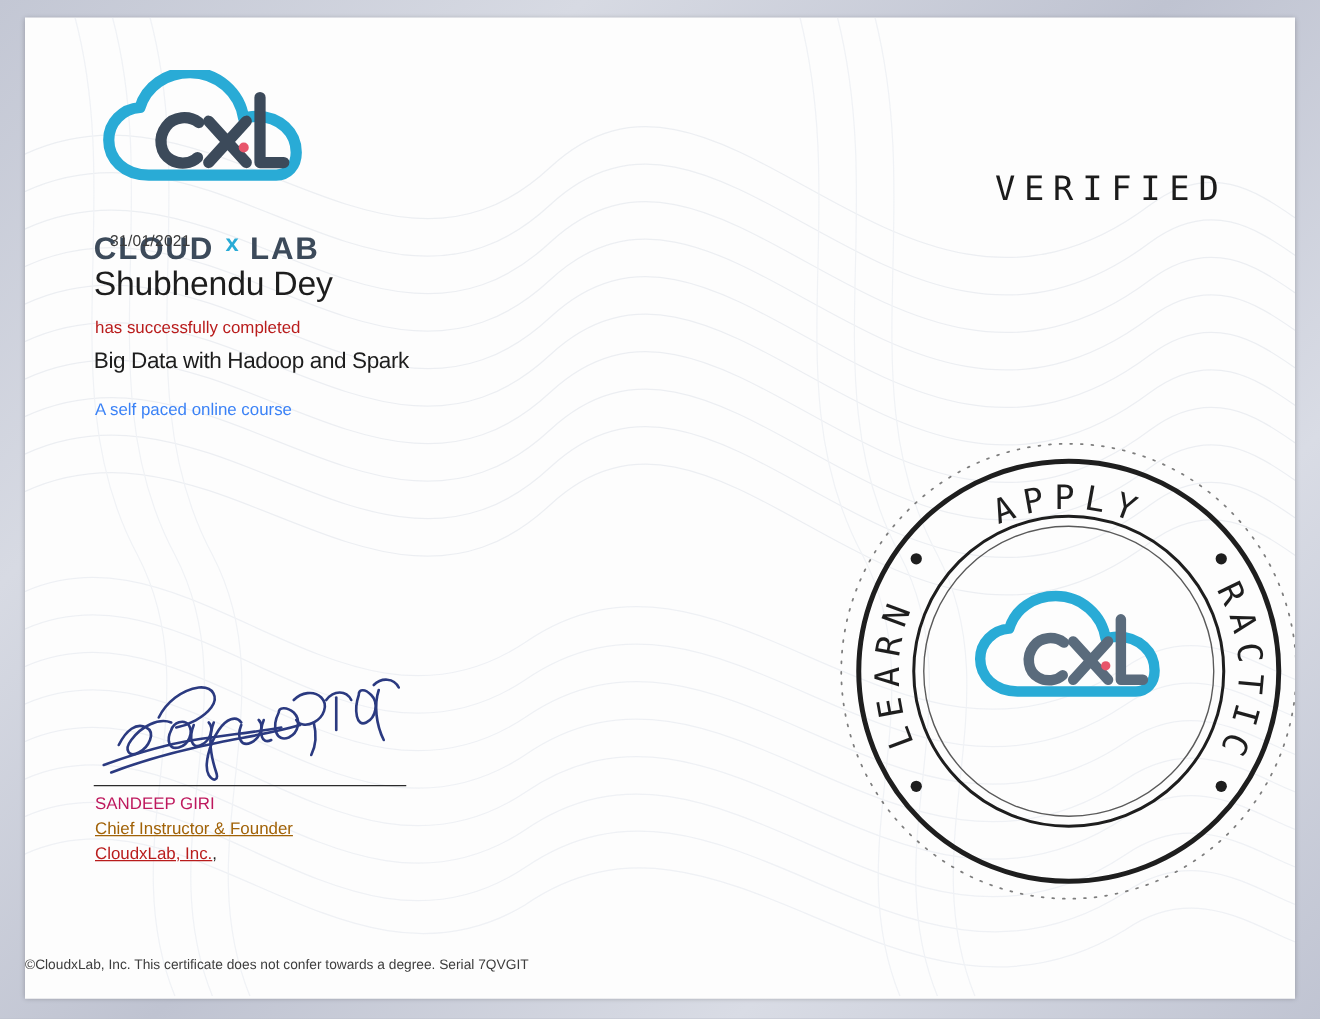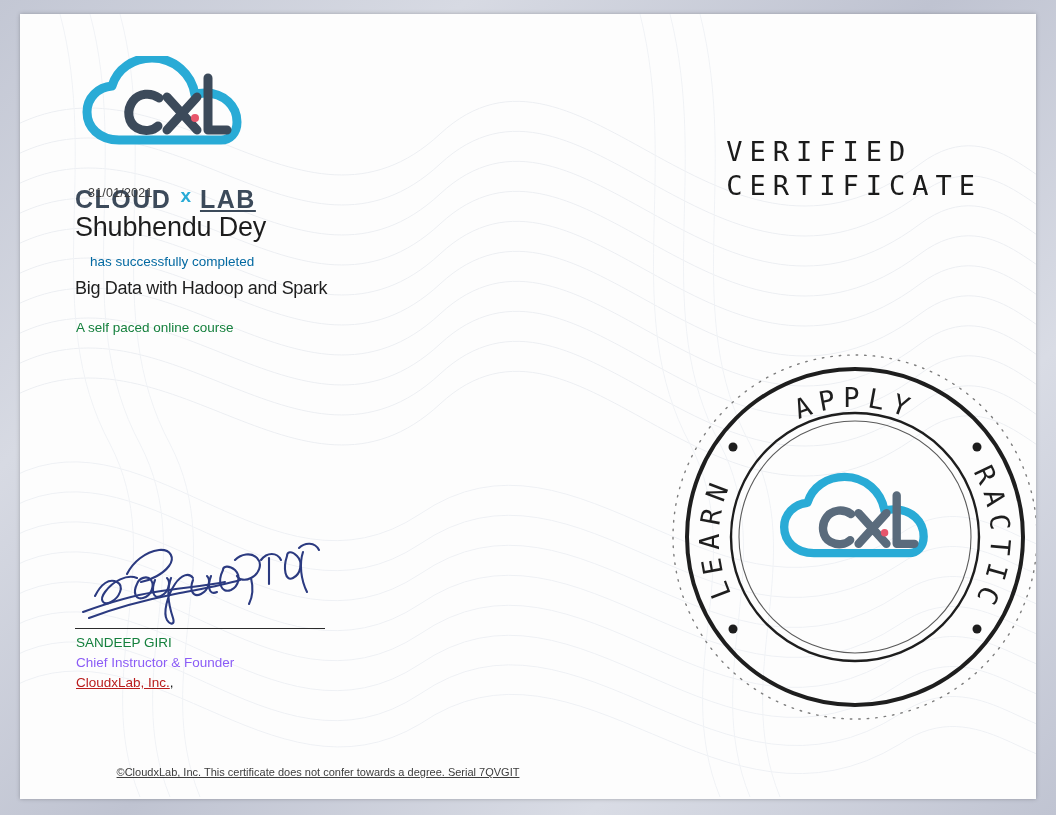--- a/index.html
+++ b/index.html
@@ -73,38 +73,37 @@
     color: #1d1d1d;
     font-weight: 400;
     letter-spacing: -0.2px;
     text-align: right;
   }
   .completed-line {
     position: absolute;
     left: 56px;
     top: 240px;
     font-size: 13.5px;
-    color: #0369a1;
-    margin-left: 14px;
+    color: #b91c1c;
   }
   .course-title {
     position: absolute;
     left: 55px;
     top: 264px;
     font-size: 18px;
     color: #1d1d1d;
     font-weight: 400;
     letter-spacing: -0.3px;
   }
   .course-subtitle {
     position: absolute;
     left: 56px;
     top: 306px;
     font-size: 13.5px;
-    color: #15803d;
+    color: #3b82f6;
   }
 
   
   #verified-heading {
     position: absolute;
     right: 54px;
     top: 124px;
     text-align: left;
     color: #1b1b1b;
     font-family: "DejaVu Sans Mono", "Liberation Mono", monospace;
@@ -137,28 +136,29 @@
     left: 55px;
     top: 614px;
     width: 250px;
     border-top: 1px solid #2b2b2b;
   }
   .sig-name {
     position: absolute;
     left: 56px;
     top: 621px;
     font-size: 13.5px;
-    color: #15803d;
+    color: #be185d;
   }
   .sig-role {
     position: absolute;
     left: 56px;
     top: 641px;
     font-size: 13.5px;
-    color: #8b5cf6;
+    color: #a16207;
+    text-decoration: underline;
   }
   .sig-org {
     position: absolute;
     left: 56px;
     top: 661px;
     font-size: 13.5px;
     color: #1d1d1d;
   }
   .sig-org a {
     color: #b91c1c;
@@ -174,25 +174,23 @@
     height: 380px;
   }
   #seal svg { display: block; }
 
   
   #footer-note {
     position: absolute;
     left: 0;
     right: 0;
     top: 752px;
-    text-align: center;
     font-size: 11px;
     color: #3d3d3d;
     padding-right: 420px;
-    text-decoration: underline;
   }
 </style>
 </head>
 <body>
 
 <div id="certificate-frame">
   <div id="certificate-page">
 
     <svg id="watermark" viewBox="0 0 1016 783" preserveAspectRatio="none">
       <g fill="none" stroke="#dfe3ea" stroke-width="1">
@@ -233,27 +231,26 @@
         <svg width="190" height="125" viewBox="0 0 190 125">
           <path d="M44,84 C24,84 12,71 12,56 C12,42 23,31 37,30 C42,13 58,2 77,2 C99,2 117,18 120,39 C120,39 124,37 130,37 C149,37 162,50 162,66 C162,77 155,84 146,84 Z" fill="none" stroke="#29abd6" stroke-width="9" stroke-linejoin="round" stroke-linecap="round"></path>
           <path d="M84,42 C76,36 64,37 58,45 C51,54 53,67 62,72 C69,76 78,75 83,70" fill="none" stroke="#3c4a5a" stroke-width="9" stroke-linecap="round"></path>
           <path d="M92,41 L122,74 M122,41 L92,74" fill="none" stroke="#3c4a5a" stroke-width="9" stroke-linecap="round"></path>
           <path d="M133,22 L133,74 L152,74" fill="none" stroke="#3c4a5a" stroke-width="9" stroke-linecap="round" stroke-linejoin="round"></path>
           <circle cx="120" cy="62" r="4" fill="#e8556b"></circle>
         </svg>
         <div style="margin-top:4px; display:flex; align-items:flex-start; gap:9px; font-family:'Liberation Sans',sans-serif;">
           <span style="font-size:25px; font-weight:bold; color:#3c4a5a; letter-spacing:1.5px;">CLOUD</span>
           <span style="font-size:19px; font-weight:bold; color:#29abd6;">x</span>
-          <span style="font-size:25px; font-weight:bold; color:#3c4a5a; letter-spacing:1.5px;text-decoration:underline;">LAB</span>
+          <span style="font-size:25px; font-weight:bold; color:#3c4a5a; letter-spacing:1.5px;">LAB</span>
         </div>
       </div>
 
       <div id="verified-heading">
         <div class="line1">VERIFIED</div>
-        <div class="line2">CERTIFICATE</div>
       </div>
 
       <div class="date-line">31/01/2021</div>
       <div class="recipient-name">Shubhendu Dey</div>
       <div class="completed-line">has successfully completed</div>
       <div class="course-title">Big Data with Hadoop and Spark</div>
       <div class="course-subtitle">A self paced online course</div>
 
       <div id="signature-block">
         <div id="signature-mark">

